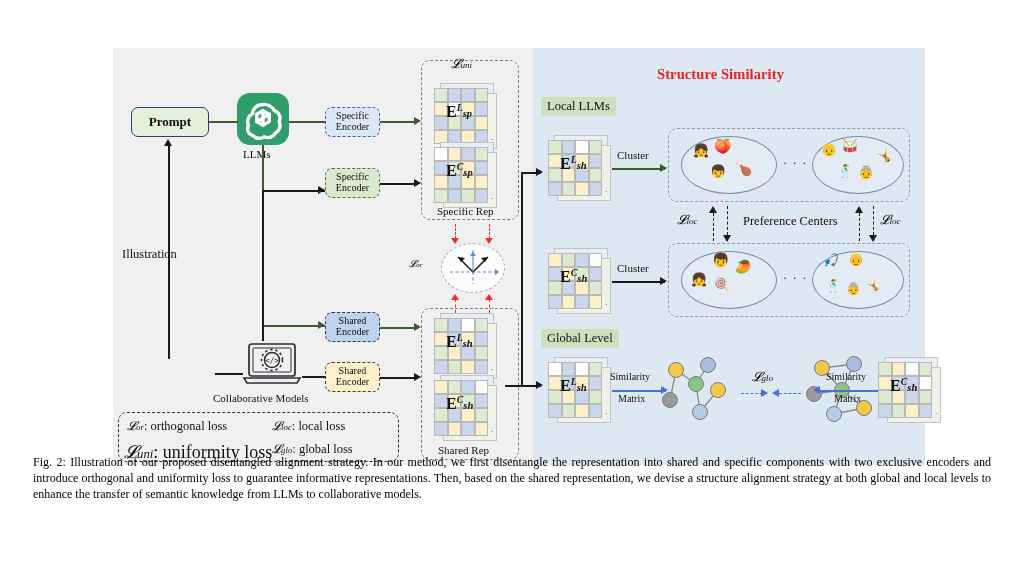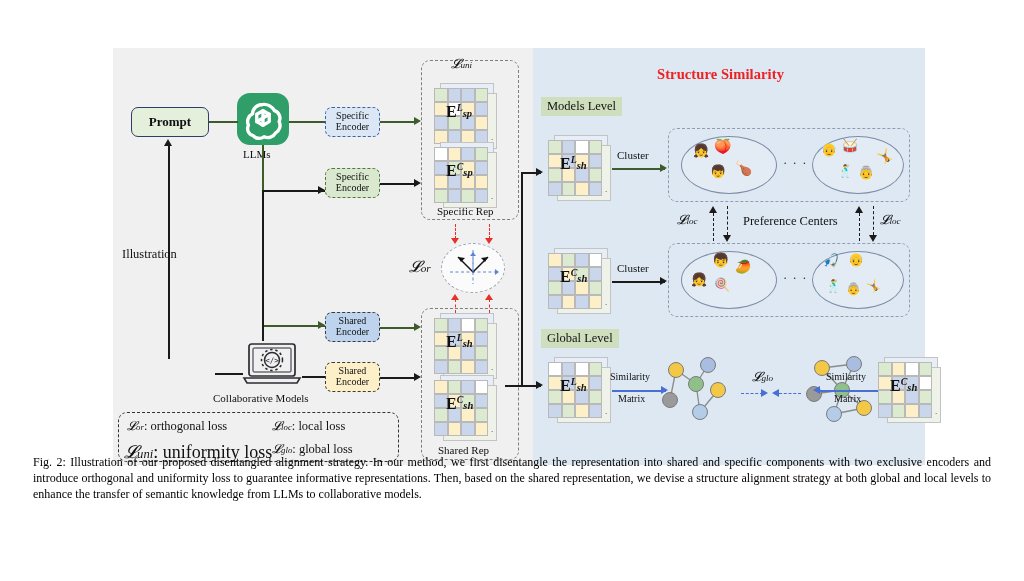--- a/index.html
+++ b/index.html
@@ -274,21 +274,21 @@
       </g>
       <path d="M31 28 L16 13" stroke="#111" stroke-width="1.4"></path>
       <path d="M16 13 l7 1 l-4 4 z" fill="#111"></path>
       <path d="M31 28 L46 13" stroke="#111" stroke-width="1.4"></path>
       <path d="M46 13 l-7 1 l4 4 z" fill="#111"></path>
       <path d="M31 28 L31 9" stroke="#5b84d8" stroke-width="1" stroke-dasharray="3 2.5"></path>
       <path d="M31 8 l-3 4 l6 0 z" fill="#5b84d8"></path>
       <path d="M57 28 l-4 -3 l0 6 z" fill="#5b84d8"></path>
     </svg>
   </div>
-  <div class="mth lbl" style="left:409px;top:258px;font-size:16px;">
+  <div class="mth lbl" style="left:409px;top:258px;font-size:10px;">
     <span class="cal">𝓛</span><span class="sb">or</span>
   </div>
 
   <div class="ahead red-u" style="left:451px;top:294px;"></div>
   <div class="dln redv" style="left:455px;top:299px;height:14px;"></div>
   <div class="ahead red-u" style="left:485px;top:294px;"></div>
   <div class="dln redv" style="left:489px;top:299px;height:14px;"></div>
 
   <div class="dashbox" id="shared-rep-box"></div>
   <div class="lbl sm" style="left:438px;top:444px;">Shared Rep</div>
@@ -361,21 +361,21 @@
   <div class="lbl" style="left:272px;top:419px;font-size:12.5px;">
     <span class="mth"><span class="cal">𝓛</span><span class="sb">loc</span></span><span>: local loss</span>
   </div>
   <div class="lbl" style="left:124px;top:442px;font-size:18px;">
     <span class="mth"><span class="cal">𝓛</span><span class="sb">uni</span></span><span>: uniformity loss</span>
   </div>
   <div class="lbl" style="left:272px;top:442px;font-size:12.5px;">
     <span class="mth"><span class="cal">𝓛</span><span class="sb">glo</span></span><span>: global loss</span>
   </div>
 
-  <div class="hl" style="left:541px;top:97px;">Models Level</div>
+  <div class="hl" style="left:541px;top:97px;">Local LLMs</div>
 
   <div class="mat" id="mat-sh-l-loc" style="left:548px;top:140px;width:64px;height:62px;">
     <div class="shadow1" style="left:6px;top:-5px;width:54px;height:56px;background:#e8eef7;border:0.8px solid #c3c3c3;"></div>
     <div class="shadow2" style="left:9px;top:5px;width:54px;height:56px;background:#eef2e8;border:0.8px solid #c3c3c3;"></div>
     <div class="grid" style="left:0;top:0;width:54px;height:56px;">
       <i style="background:#dcead0"></i>
         <i style="background:#c9d6ec"></i>
         <i style="background:#ffffff"></i>
         <i style="background:#dcead0"></i>
       <i style="background:#fdf0c9"></i>

